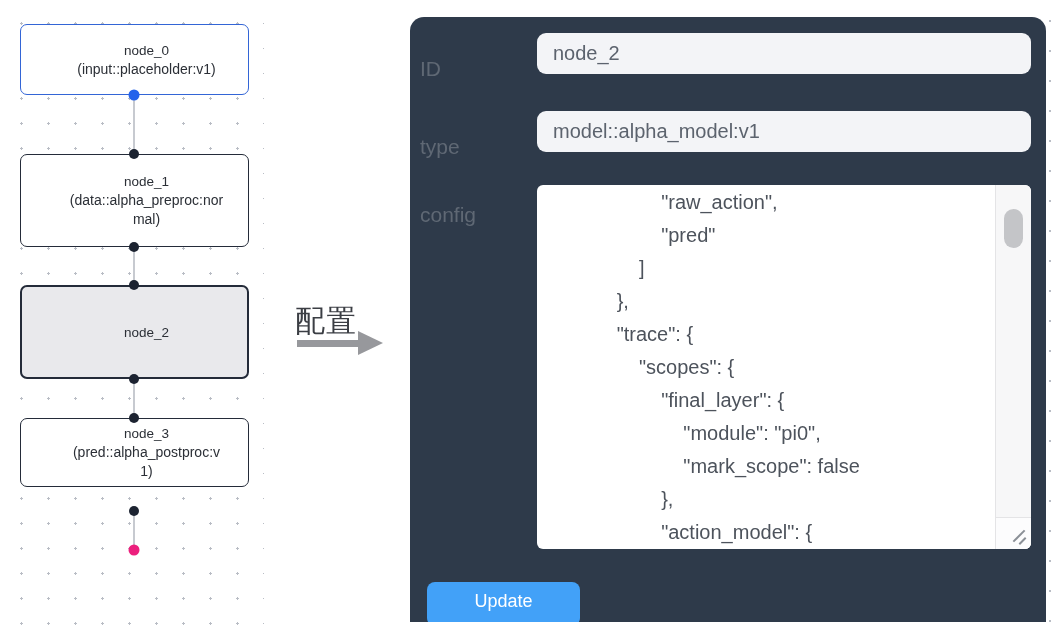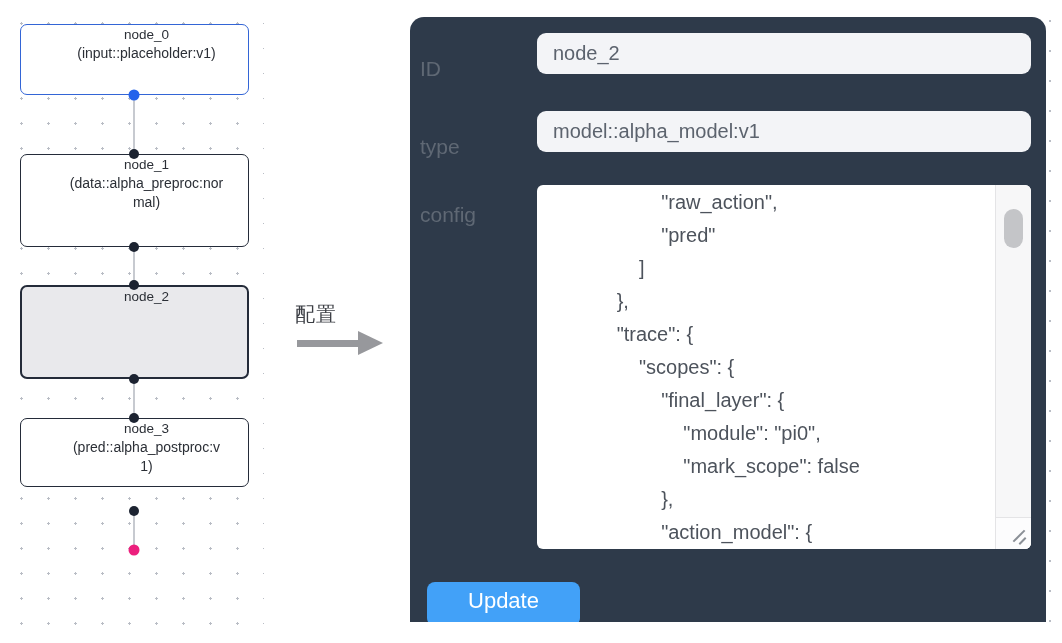--- a/index.html
+++ b/index.html
@@ -9,21 +9,21 @@
 
   
   .graph-canvas {
     position:absolute; left:0; top:0; width:264px; height:643px;
     background-image: radial-gradient(#b9bdc5 1.2px, transparent 1.3px);
     background-size: 27px 25px; background-position: 8px 11px;
   }
   .node {
     position:absolute; left:20px; width:229px; background:#ffffff;
     border:1.5px solid #242b39; border-radius:7px;
-    display:flex; flex-direction:column; align-items:center; justify-content:flex-start;
+    display:flex; flex-direction:column; align-items:center; justify-content:center;
     text-align:center; color:#2b2f36; z-index:2;padding-left:24px;
   }
   .node .ntitle { font-size:13.5px; line-height:19px; font-weight:400; }
   .node .nsub   { font-size:14px; line-height:19px; max-width:158px;
                   word-break:break-all; }
   .node-0 { top:24px;  height:71px; border-color:#3365d6; }
   .node-1 { top:154px; height:93px; }
   .node-2 { top:285px; height:94px; border-width:2.5px; background:#e9e9ec; }
   .node-3 { top:418px; height:69px; }
   .node-4 { top:550px; height:72px; border-color:#ea2a80; }
@@ -36,21 +36,21 @@
 
   .port { position:absolute; width:10px; height:10px; border-radius:50%;
           background:#1c2331; transform:translate(-50%,-50%); left:134px; z-index:3; }
   .port-blue { background:#2563eb; width:11px; height:11px; }
   .port-pink { background:#ec1f7d; width:11px; height:11px; }
   .p0b { top:95px; } .p1t { top:154px; } .p1b { top:247px; }
   .p2t { top:285px; } .p2b { top:379px; } .p3t { top:418px; }
   .p3b { top:511px; } .p4t { top:550px; }
 
   
-  .annot-label { position:absolute; left:295px; top:301px; font-size:20px;
+  .annot-label { position:absolute; left:295px; top:301px; font-size:30px;
                  color:#3b3e44; letter-spacing:1px; z-index:4; }
   .annot-arrow-shaft { position:absolute; left:297px; top:340px; width:63px; height:7px;
                  background:#97989c; z-index:4; }
   .annot-arrow-head { position:absolute; left:358px; top:331px; width:0; height:0;
                  border-left:25px solid #97989c; border-top:12.5px solid transparent;
                  border-bottom:12.5px solid transparent; z-index:4; }
 
   
   .panel-canvas {
     position:absolute; left:393px; top:0; width:669px; height:627px;
@@ -97,21 +97,21 @@
     position:absolute; right:0; bottom:0; width:36px; height:32px;
     background:#fcfcfd; border-top:1px solid #e4e4e6; border-left:1px solid #e4e4e6;
   }
   .grip-line { position:absolute; background:#8a8f96; height:2px; transform:rotate(-45deg); }
   .grip-1 { width:16px; right:4px; bottom:12px; }
   .grip-2 { width:9px;  right:4px; bottom:7px; }
 
   .update-btn {
     position:absolute; left:17px; top:565px; width:153px; height:44px;
     background:#42a1f8; color:#ffffff; border:none; border-radius:8px;
-    font-size:22px; font-weight:500; font-family:"Liberation Sans", sans-serif;
+    font-size:18px; font-weight:500; font-family:"Liberation Sans", sans-serif;
     text-align:center; padding-bottom:6px; cursor:pointer;
   }
 </style>
 </head>
 <body>
 
 <div class="stage">
 
   <div class="graph-canvas">
 

